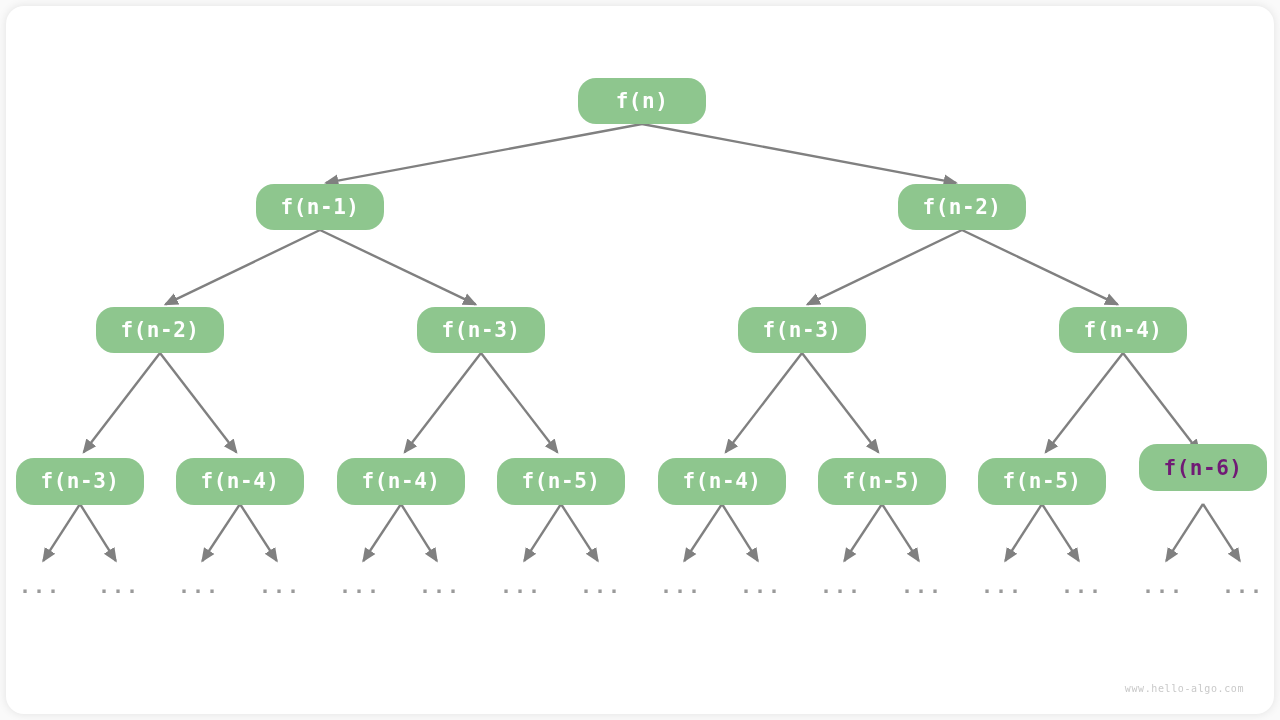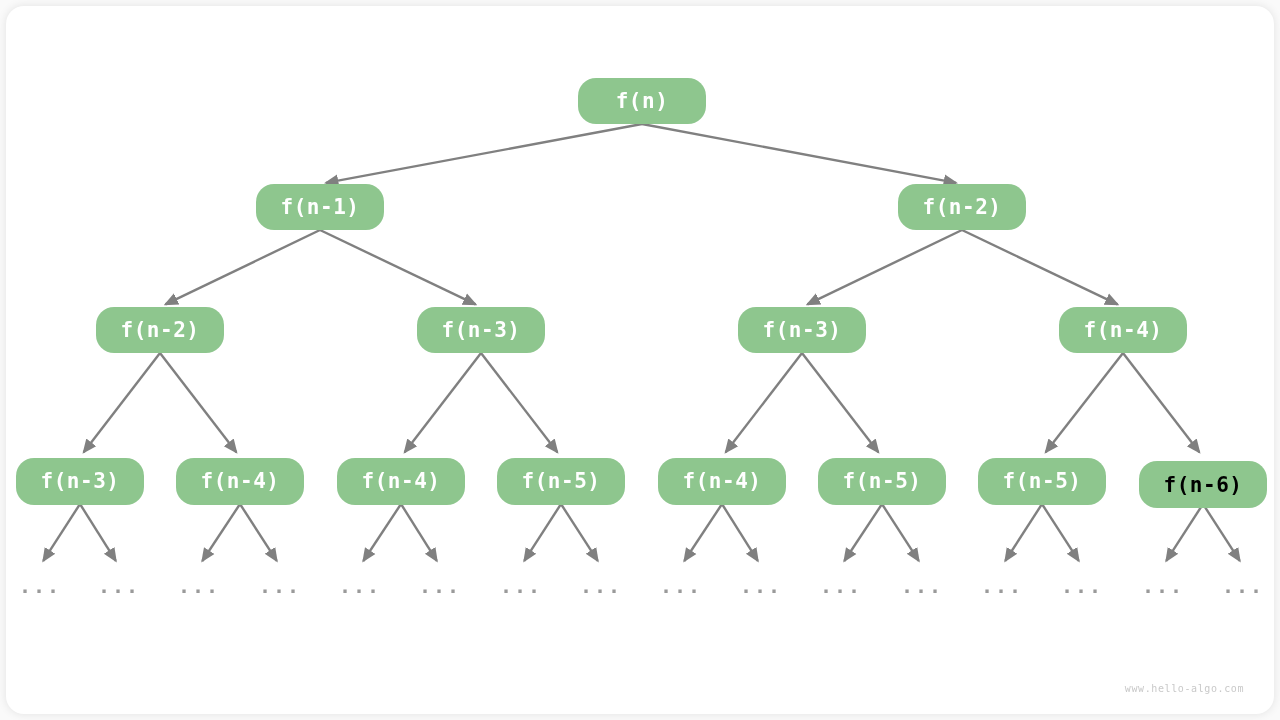--- a/index.html
+++ b/index.html
@@ -125,21 +125,21 @@
       <div class="node" style="left: 417px; top: 307px; width: 128px; height: 46px; background: rgb(142, 198, 142); color: rgb(255, 255, 255);">f(n-3)</div>
       <div class="node" style="left: 738px; top: 307px; width: 128px; height: 46px; background: rgb(142, 198, 142); color: rgb(255, 255, 255);">f(n-3)</div>
       <div class="node" style="left: 1059px; top: 307px; width: 128px; height: 46px; background: rgb(142, 198, 142); color: rgb(255, 255, 255);">f(n-4)</div>
       <div class="node" style="left: 16px; top: 457.5px; width: 128px; height: 47px; background: rgb(142, 198, 142); color: rgb(255, 255, 255);">f(n-3)</div>
       <div class="node" style="left: 176px; top: 457.5px; width: 128px; height: 47px; background: rgb(142, 198, 142); color: rgb(255, 255, 255);">f(n-4)</div>
       <div class="node" style="left: 337px; top: 457.5px; width: 128px; height: 47px; background: rgb(142, 198, 142); color: rgb(255, 255, 255);">f(n-4)</div>
       <div class="node" style="left: 497px; top: 457.5px; width: 128px; height: 47px; background: rgb(142, 198, 142); color: rgb(255, 255, 255);">f(n-5)</div>
       <div class="node" style="left: 658px; top: 457.5px; width: 128px; height: 47px; background: rgb(142, 198, 142); color: rgb(255, 255, 255);">f(n-4)</div>
       <div class="node" style="left: 818px; top: 457.5px; width: 128px; height: 47px; background: rgb(142, 198, 142); color: rgb(255, 255, 255);">f(n-5)</div>
       <div class="node" style="left: 978px; top: 457.5px; width: 128px; height: 47px; background: rgb(142, 198, 142); color: rgb(255, 255, 255);">f(n-5)</div>
-      <div class="node" style="left: 1139px; top: 461px; width: 128px; height: 47px; background: rgb(142, 198, 142); color: #000000;">f(n-6)</div>
+      <div class="node" style="left: 1139px; top: 444px; width: 128px; height: 47px; background: rgb(142, 198, 142); color: #701a75;">f(n-6)</div>
     </div>
   <div id="ellipsis-layer">
       <div class="ellipsis" style="left: 40px; top: 586px; color: rgb(154, 154, 154);">...</div>
       <div class="ellipsis" style="left: 119px; top: 586px; color: rgb(154, 154, 154);">...</div>
       <div class="ellipsis" style="left: 199px; top: 586px; color: rgb(154, 154, 154);">...</div>
       <div class="ellipsis" style="left: 280px; top: 586px; color: rgb(154, 154, 154);">...</div>
       <div class="ellipsis" style="left: 360px; top: 586px; color: rgb(154, 154, 154);">...</div>
       <div class="ellipsis" style="left: 440px; top: 586px; color: rgb(154, 154, 154);">...</div>
       <div class="ellipsis" style="left: 521px; top: 586px; color: rgb(154, 154, 154);">...</div>
       <div class="ellipsis" style="left: 601px; top: 586px; color: rgb(154, 154, 154);">...</div>

